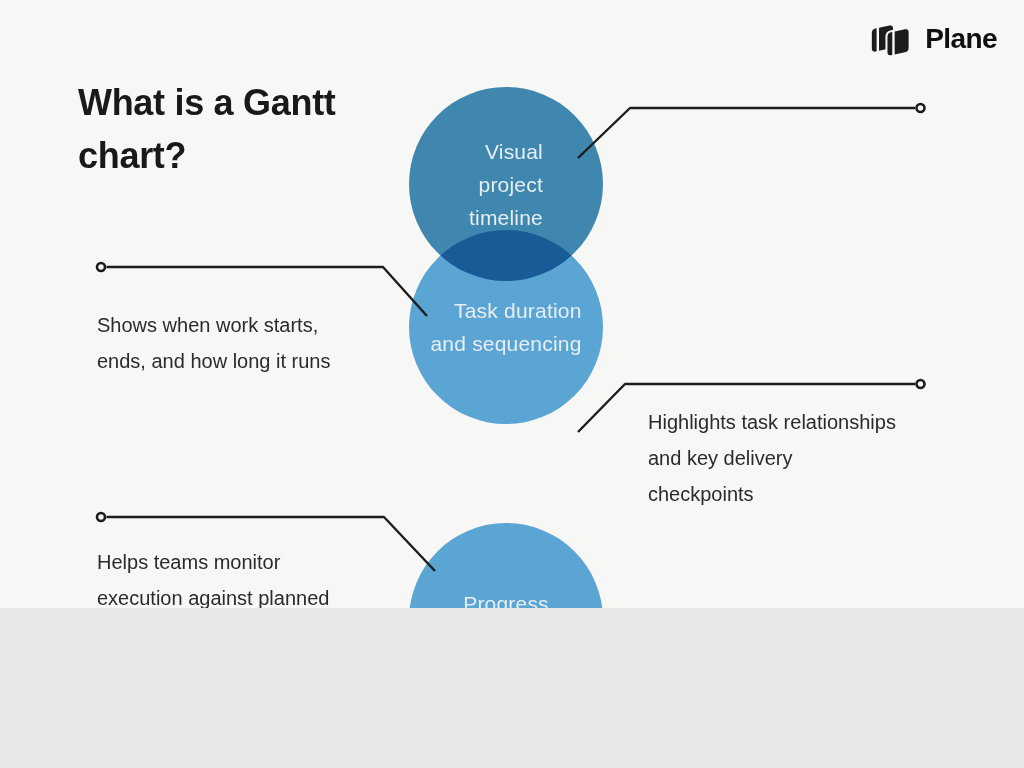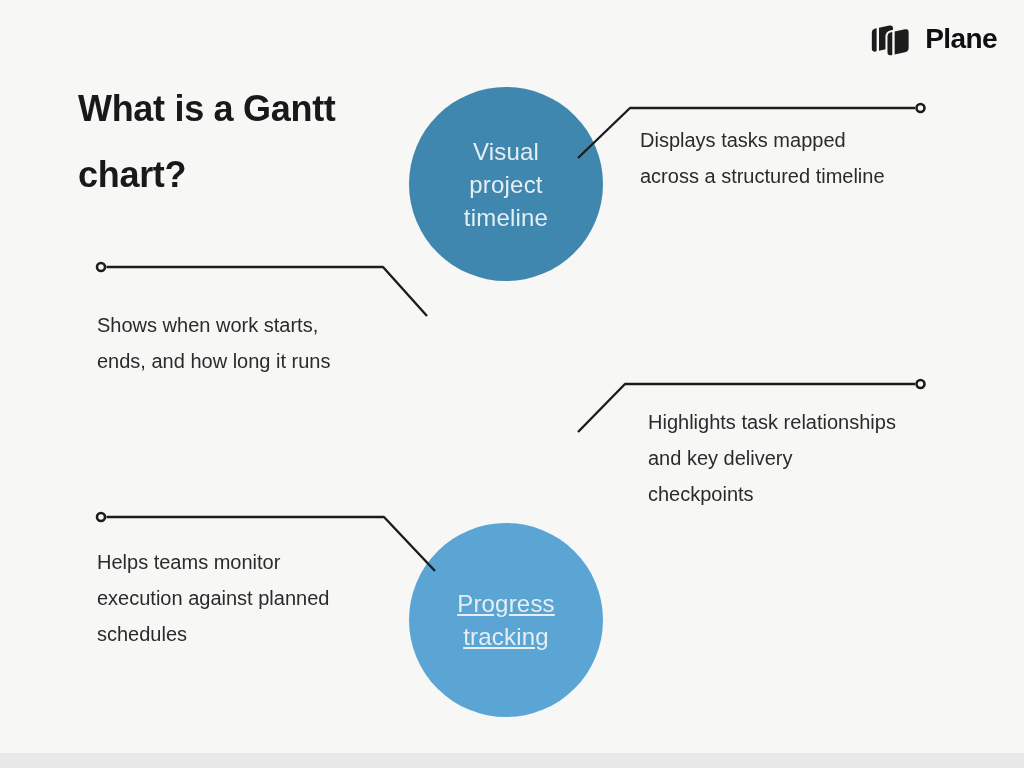--- a/index.html
+++ b/index.html
@@ -3,33 +3,33 @@
 <meta charset="utf-8">
 <style>
   html, body { margin: 0; padding: 0; }
   body {
     font-family: "Liberation Sans", sans-serif;
     background: #e8e8e8;
   }
   .canvas {
     position: relative;
     width: 1024px;
-    height: 753px;
+    height: 608px;
     background: var(--c-bg, #f7f7f6);
     overflow: hidden;
   }
 
   
   .title {
     position: absolute;
     left: 78px;
     top: 76px;
     margin: 0;
     font-size: 36px;
-    line-height: 66px;
+    line-height: 53px;
     font-weight: 700;
     letter-spacing: -0.3px;
     color: #191919;
     white-space: pre-line;
   }
 
   
   .logo {
     position: absolute;
     top: 20px;
@@ -54,26 +54,27 @@
     mix-blend-mode: multiply;
     display: flex;
     align-items: center;
     justify-content: center;
     text-align: center;
     z-index: 1;
   }
   .circle.dark  { background: var(--c-dark, #418bb5); }
   .circle.light { background: var(--c-light, #5eabdc); }
   .circle .label {
-    font-size: 24px;
+    font-size: 21px;
     line-height: 33px;
     font-weight: 500;
     letter-spacing: 0.2px;
     color: #ffffff;
     white-space: pre-line;
+    text-align: right;
   }
   .c1 { left: 409px; top: 87px; }
   .c2 { left: 409px; top: 230px; }
   .c3 { left: 409px; top: 373px; }
   .c4 { left: 409px; top: 523px; }
 
   
   .connectors {
     position: absolute;
     left: 0; top: 0;
@@ -130,20 +131,24 @@
   </div>
 
   <h1 class="title">What is a Gantt
 chart?</h1>
 
   <div class="circle dark c1">
     <span class="label" style="color: rgb(238, 246, 252);">Visual
 project
 timeline</span>
   </div>
+  <div class="circle light c2">
+    <span class="label" style="color: rgb(238, 246, 252);">Task duration
+and sequencing</span>
+  </div>
   <div class="circle light c4">
     <span class="label" style="color: rgb(238, 246, 252); text-decoration: underline;">Progress
 tracking</span>
   </div>
 
   <svg class="connectors" aria-hidden="true">
     <g>
       <polyline points="578,158 630,108 915,108"></polyline>
       <circle cx="920.5" cy="108" r="4"></circle>
     </g>
@@ -154,22 +159,20 @@
     <g>
       <polyline points="915,384 625,384 578,432"></polyline>
       <circle cx="920.5" cy="384" r="4"></circle>
     </g>
     <g>
       <polyline points="106.5,517 384,517 435,571"></polyline>
       <circle cx="101" cy="517" r="4"></circle>
     </g>
   </svg>
 
-  <p class="ann a1">Displays tasks mapped
-across a structured timeline</p>
   <p class="ann a2">Shows when work starts,
 ends, and how long it runs</p>
   <p class="ann a4">Helps teams monitor
 execution against planned
 schedules</p>
   <p class="ann a3">Highlights task relationships
 and key delivery
 checkpoints</p>
 
 </div>

